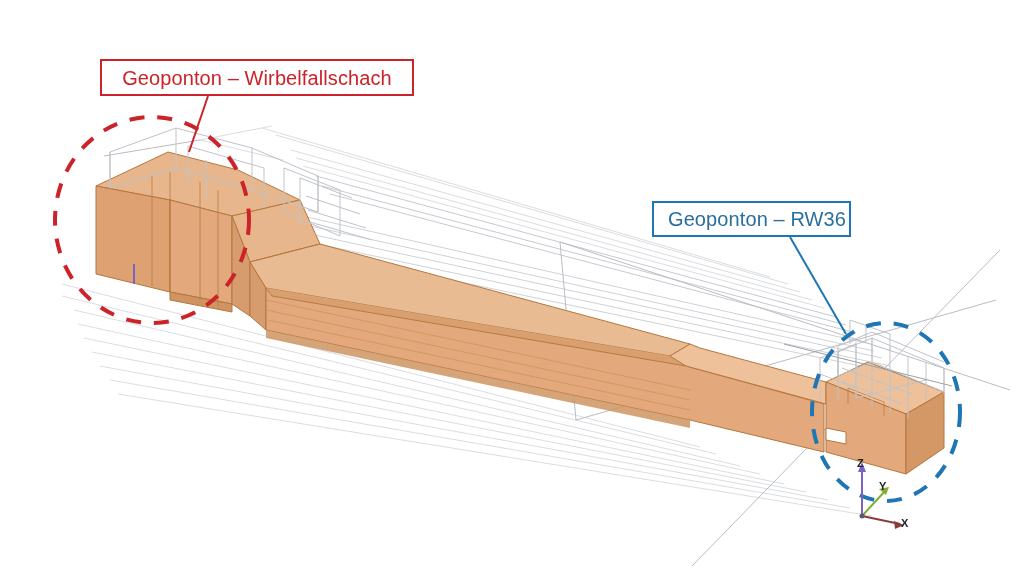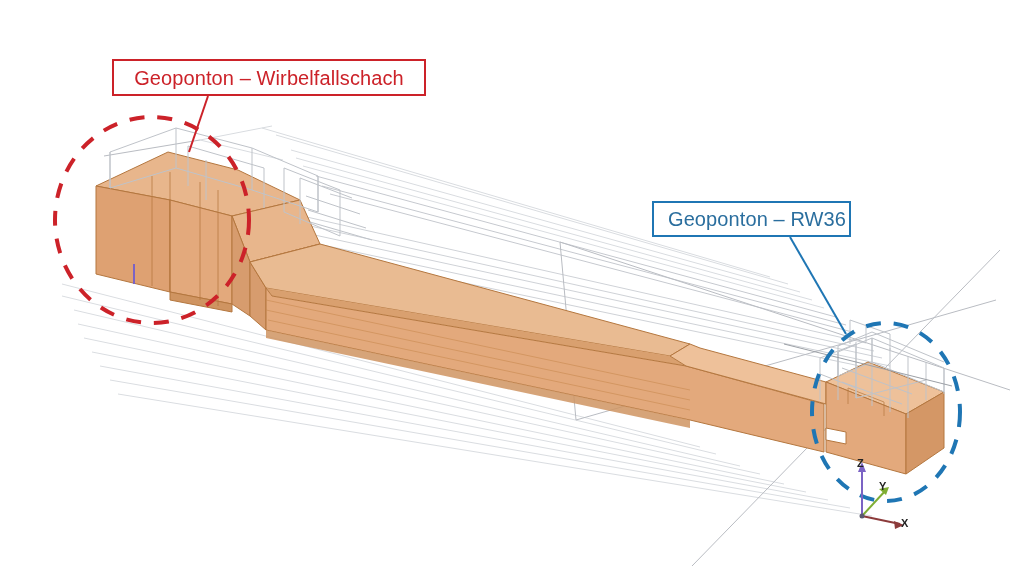--- a/index.html
+++ b/index.html
@@ -39,21 +39,20 @@
     font-size: 20px;
     line-height: 1;
     font-weight: 400;
   }
   #callout-wirbelfallschacht {
     left: 100px;
     top: 59px;
     width: 314px;
     height: 37px;
     border: 2px solid #cc2229;
-    margin-left: 12px;
   }
   #callout-wirbelfallschacht .callout-text { color: #cc2229; }
   #callout-rw36 {
     left: 652px;
     top: 201px;
     width: 199px;
     height: 36px;
     border: 2px solid #1f76b4;
   }
   #callout-rw36 .callout-text { color: #2a6e9e; margin-left: 11px; }

